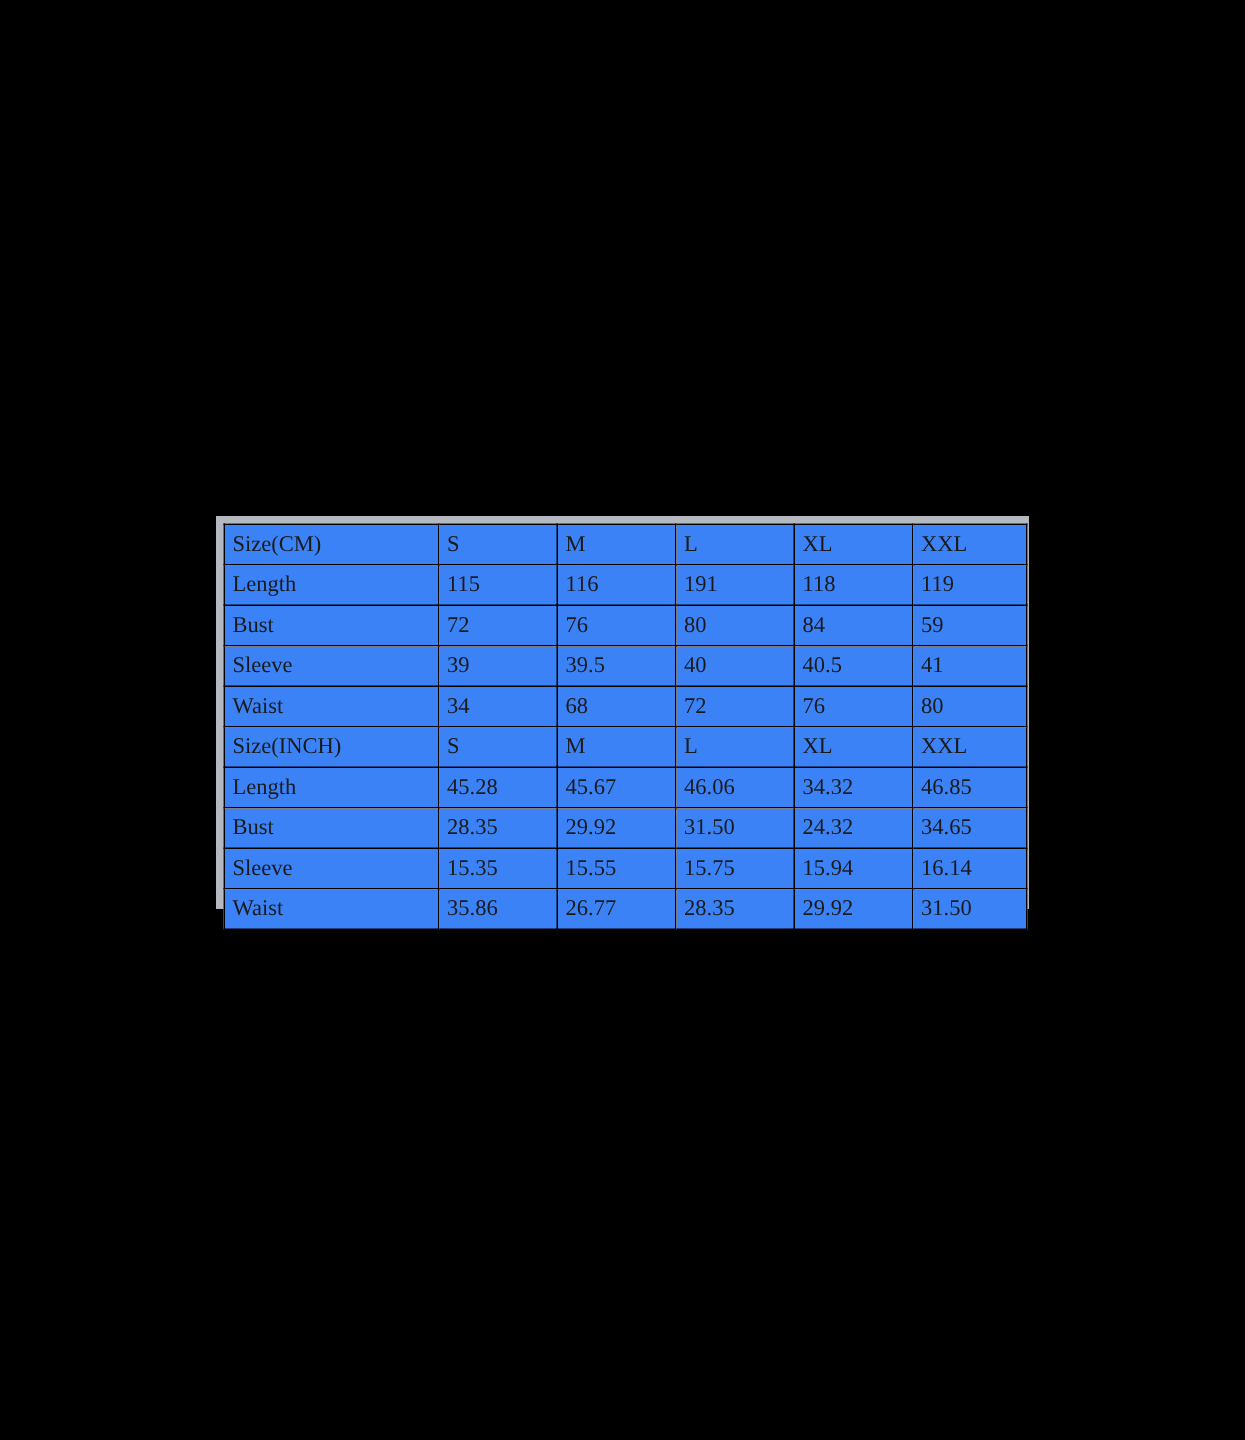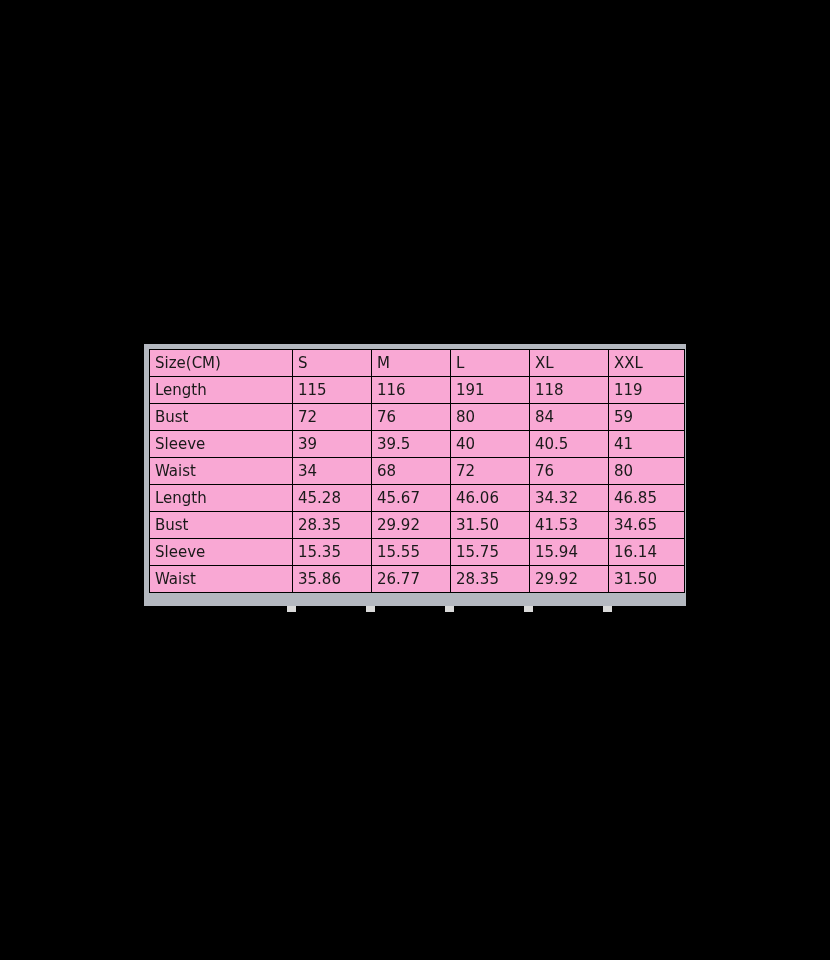--- a/index.html
+++ b/index.html
@@ -83,22 +83,23 @@
   #size-chart td {
     height: 26px;
     padding: 0 0 0 5px;
     margin: 0;
     font-size: 15px;
     line-height: 26px;
     color: #1a1a1a;
     border: 1px solid #000000;
     white-space: nowrap;
     overflow: hidden;
-    background: #f9a8d4;
+    background: #3b82f6;
     vertical-align: middle;
+    font-family: Liberation Serif, serif;
   }
   
   #size-chart col.c-label { width: 143px; }
   #size-chart col.c-size  { width: 79px;  }
   #size-chart col.c-last  { width: 76px;  }
 
   
   td.hdr,
   td.rowlabel {
     background: #e2700e;
@@ -173,36 +174,44 @@
 
       <tr>
         <td class="rowlabel">Waist</td>
         <td>34</td>
         <td>68</td>
         <td>72</td>
         <td>76</td>
         <td>80</td>
       </tr>
 
+      <tr>
+        <td class="hdr">Size(INCH)</td>
+        <td class="hdr">S</td>
+        <td class="hdr">M</td>
+        <td class="hdr">L</td>
+        <td class="hdr">XL</td>
+        <td class="hdr">XXL</td>
+      </tr>
 
       <tr>
         <td class="rowlabel">Length</td>
         <td>45.28</td>
         <td>45.67</td>
         <td>46.06</td>
         <td>34.32</td>
         <td>46.85</td>
       </tr>
 
       <tr>
         <td class="rowlabel">Bust</td>
         <td>28.35</td>
         <td>29.92</td>
         <td>31.50</td>
-        <td>41.53</td>
+        <td>24.32</td>
         <td>34.65</td>
       </tr>
 
       <tr>
         <td class="rowlabel">Sleeve</td>
         <td>15.35</td>
         <td>15.55</td>
         <td>15.75</td>
         <td>15.94</td>
         <td>16.14</td>

